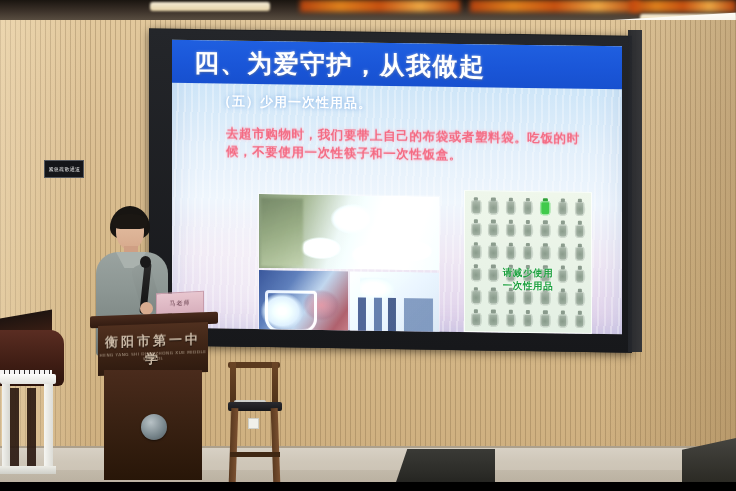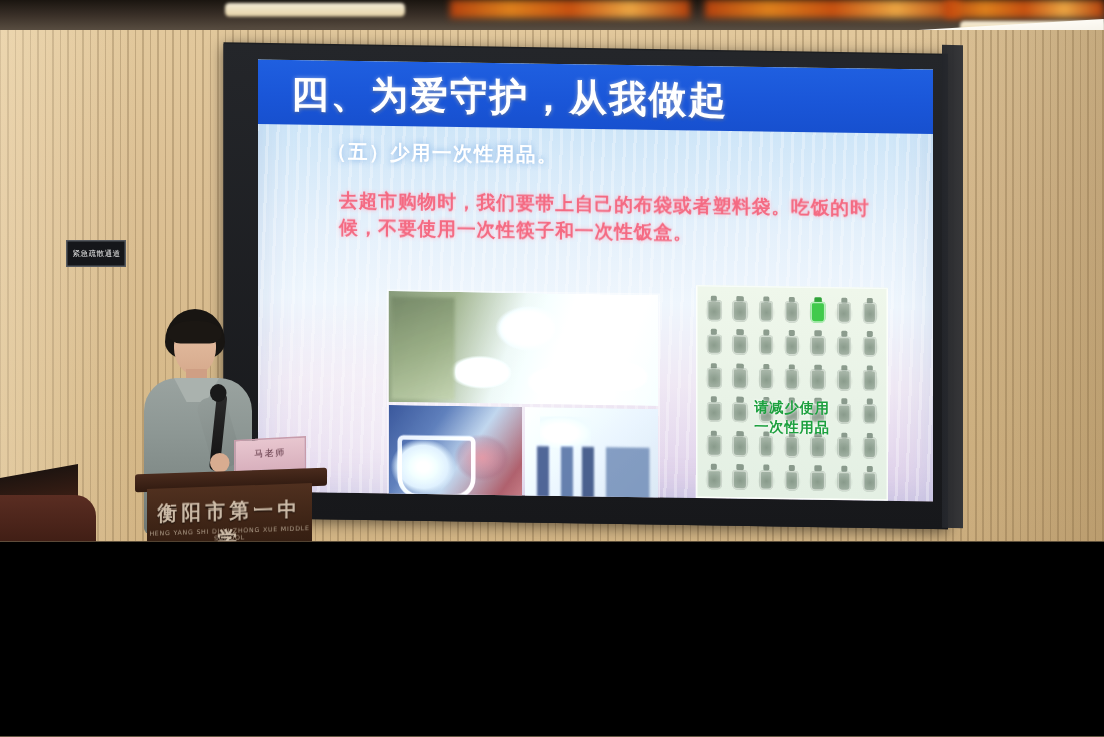--- a/index.html
+++ b/index.html
@@ -3,21 +3,21 @@
 <meta charset="utf-8">
 <style>
   html, body {
     margin: 0;
     padding: 0;
     background: #000;
   }
   #stage {
     position: relative;
     width: 736px;
-    height: 361px;
+    height: 482px;
     overflow: hidden;
     font-family: "DejaVu Sans", "Liberation Sans", sans-serif;
     background: #cbb189;
   }
 
   
   .ceiling {
     position: absolute; left: 0; top: 0; width: 736px; height: 26px;
     background: linear-gradient(180deg, #1a1510 0%, #3a3028 40%, #6b5f50 100%);
   }

